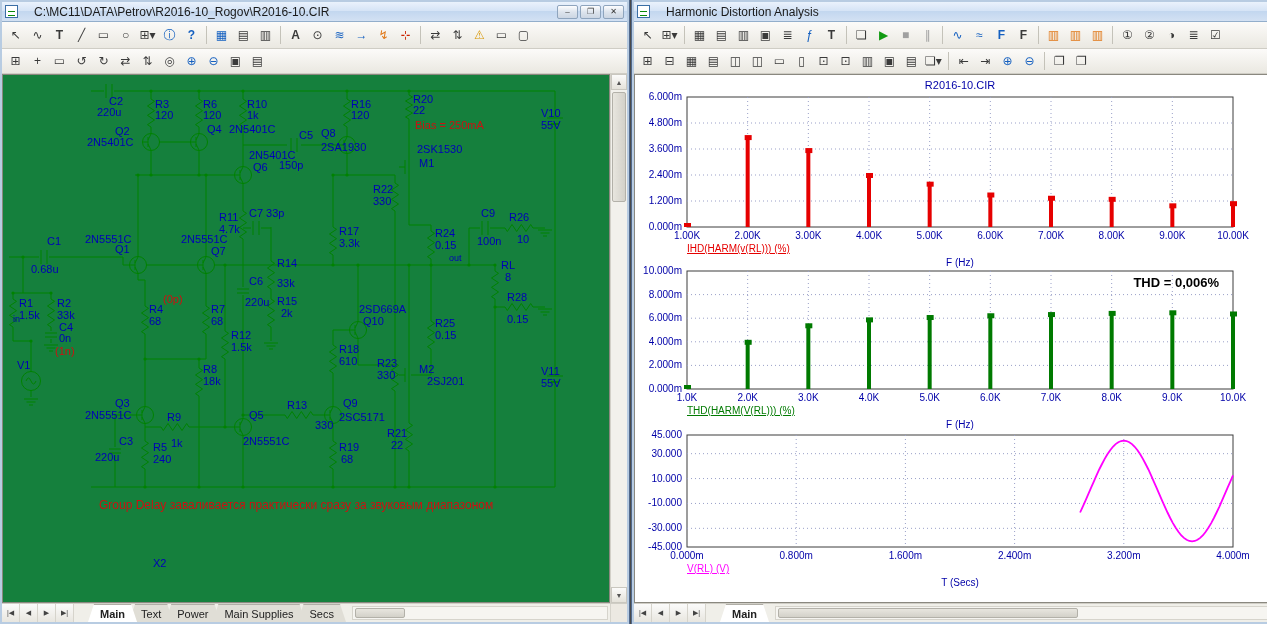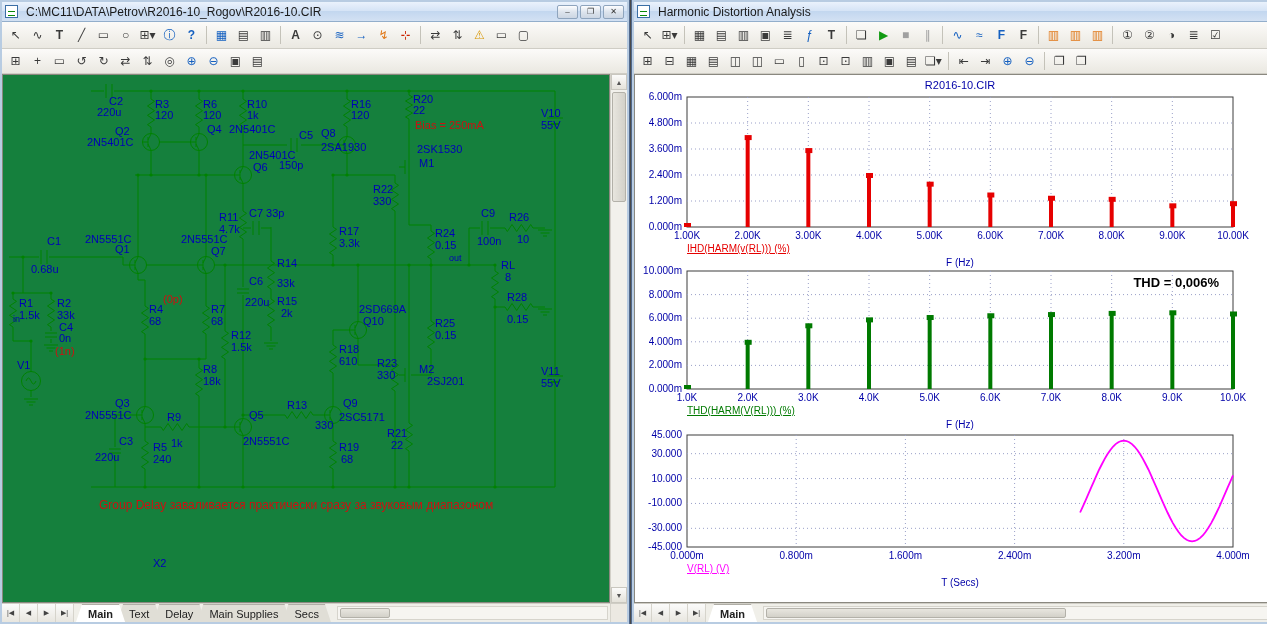--- a/index.html
+++ b/index.html
@@ -2,21 +2,21 @@
 <html><head>
 <meta charset="utf-8">
 <style>
   * { margin:0; padding:0; box-sizing:border-box; }
   html,body { width:1267px; height:624px; overflow:hidden;
     font-family:"Liberation Sans","DejaVu Sans",sans-serif; background:#4a4a4a; }
   .win { position:absolute; top:0; height:624px; display:flex; flex-direction:column;
     background:#eceae3; border:2px solid #b8cce2; outline:1px solid #51688a; }
   #leftWin { left:0; width:629px; }
   #rightWin { left:632px; width:748px; }
-  .titlebar { height:20px; flex:0 0 20px; display:flex; align-items:center; gap:8px;
+  .titlebar { height:20px; flex:0 0 20px; display:flex; align-items:center; gap:16px;
     padding:0 3px; background:linear-gradient(#eaf2fc 0%,#d6e4f6 45%,#c3d7ef 50%,#d3e1f3 100%);
     border-bottom:1px solid #93aecb; font-size:12px; color:#1a1a1a; white-space:nowrap; }
   .mdi-ico { width:13px; height:13px; flex:0 0 13px; background:#fff; border:1px solid #3a6ea5;
     position:relative; }
   .mdi-ico:after { content:""; position:absolute; left:2px; top:5px; width:7px; height:3px;
     border-top:1px solid #0a8a0a; border-bottom:1px solid #0a8a0a; }
   .title-text { flex:1; overflow:hidden; text-overflow:ellipsis; }
   .wbtns { display:flex; gap:2px; }
   .tbtn { width:21px; height:14px; border:1px solid #8ea4bd; border-radius:2px; text-align:center;
     background:linear-gradient(#fdfdfe,#dde4ed 50%,#ccd6e3); font-size:8px; line-height:12px; color:#333; }
@@ -37,21 +37,21 @@
   .vscroll { flex:0 0 17px; display:flex; flex-direction:column; background:#f2f1ec; border-left:1px solid #d2d0c8; }
   .sarrow { height:16px; flex:0 0 16px; text-align:center; font-size:7px; line-height:16px; color:#555;
     background:linear-gradient(#fbfbfa,#e4e2da); border:1px solid #c9c7bf; }
   .vtrack { flex:1; position:relative; }
   .vthumb { position:absolute; left:1px; right:1px; top:2px; height:110px;
     background:linear-gradient(90deg,#e8e6df,#d3d1c9); border:1px solid #b3b1a9; border-radius:2px; }
   .bottombar { height:19px; flex:0 0 19px; display:flex; align-items:stretch; background:#f0efe9;
     border-top:1px solid #cfcdc5; font-size:11px; }
   .nav { width:18px; display:flex; align-items:center; justify-content:center; font-size:7px;
     color:#444; border-right:1px solid #d6d4cc; background:linear-gradient(#fbfbfa,#e8e6df); }
-  .tabs { display:flex; align-items:stretch; margin-left:6px; }
+  .tabs { display:flex; align-items:stretch; margin-left:18px; }
   .tab { display:flex; align-items:center; padding:0 12px; background:#e0ded6; color:#222;
     clip-path:polygon(6px 0, calc(100% - 6px) 0, 100% 100%, 0 100%); margin:0 -4px; border-top:1px solid #b0aea6; }
   .tab.active { background:#fff; font-weight:bold; z-index:2; }
   .hscroll { flex:1; margin:2px 2px 2px 10px; background:#f6f5f1; border:1px solid #d6d4cc; position:relative; }
   .hthumb { position:absolute; top:1px; bottom:1px; background:linear-gradient(#e8e6df,#d3d1c9);
     border:1px solid #b3b1a9; border-radius:2px; }
   .corner { width:17px; background:#ece9e2; border-left:1px solid #d6d4cc; }
   .plots { flex:1; position:relative; background:#fff; border:1px solid #8a887f; overflow:hidden; }
   text { font-family:"Liberation Sans","DejaVu Sans",sans-serif; }
 </style>
@@ -494,21 +494,21 @@
   <div class="bottombar">
     <span class="navs" id="leftNavs" style="display:flex">
         <span class="nav">|◀</span>
         <span class="nav">◀</span>
         <span class="nav">▶</span>
         <span class="nav">▶|</span>
       </span>
     <span class="tabs" id="leftTabs">
         <span class="tab active">Main</span>
         <span class="tab">Text</span>
-        <span class="tab">Delay</span>
+        <span class="tab">Power</span>
         <span class="tab">Main Supplies</span>
         <span class="tab">Secs</span>
       </span>
     <span class="hscroll">
       <span class="hthumb" style="left:2px;width:50px"></span>
     </span>
     <span class="corner"></span>
   </div>
 </div>
 

